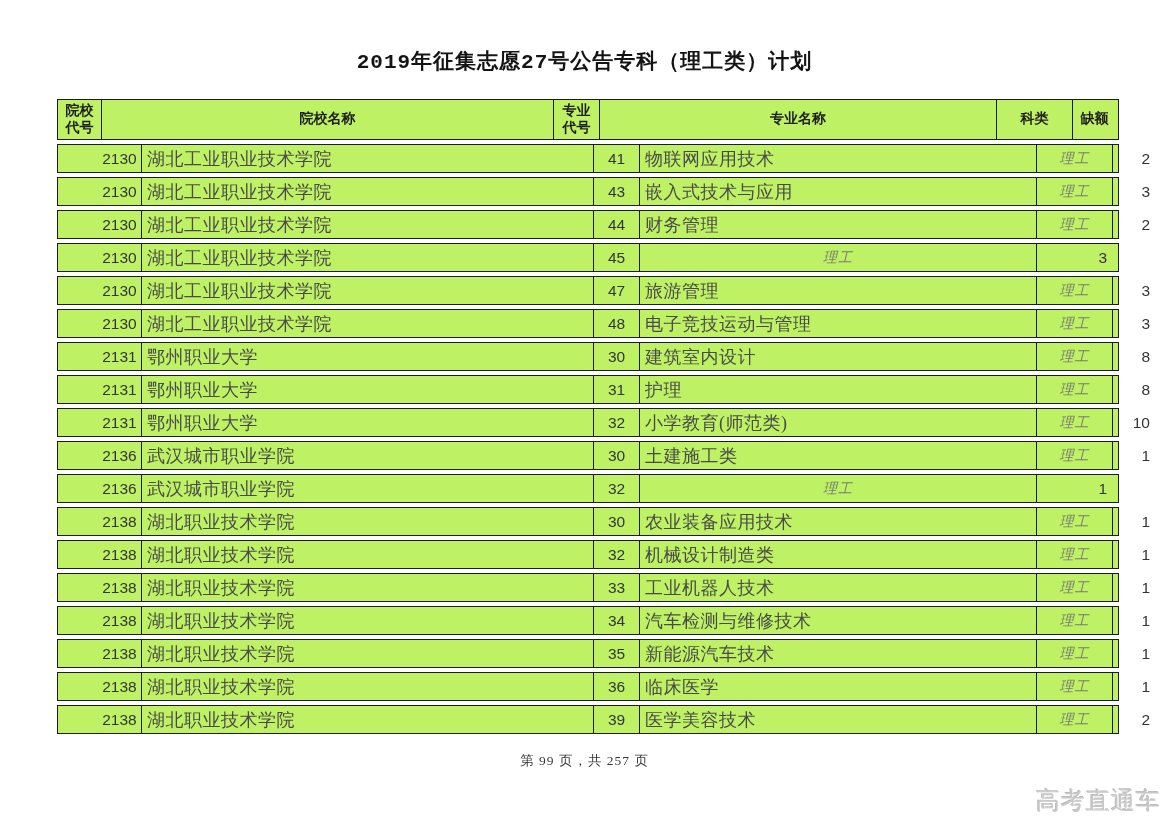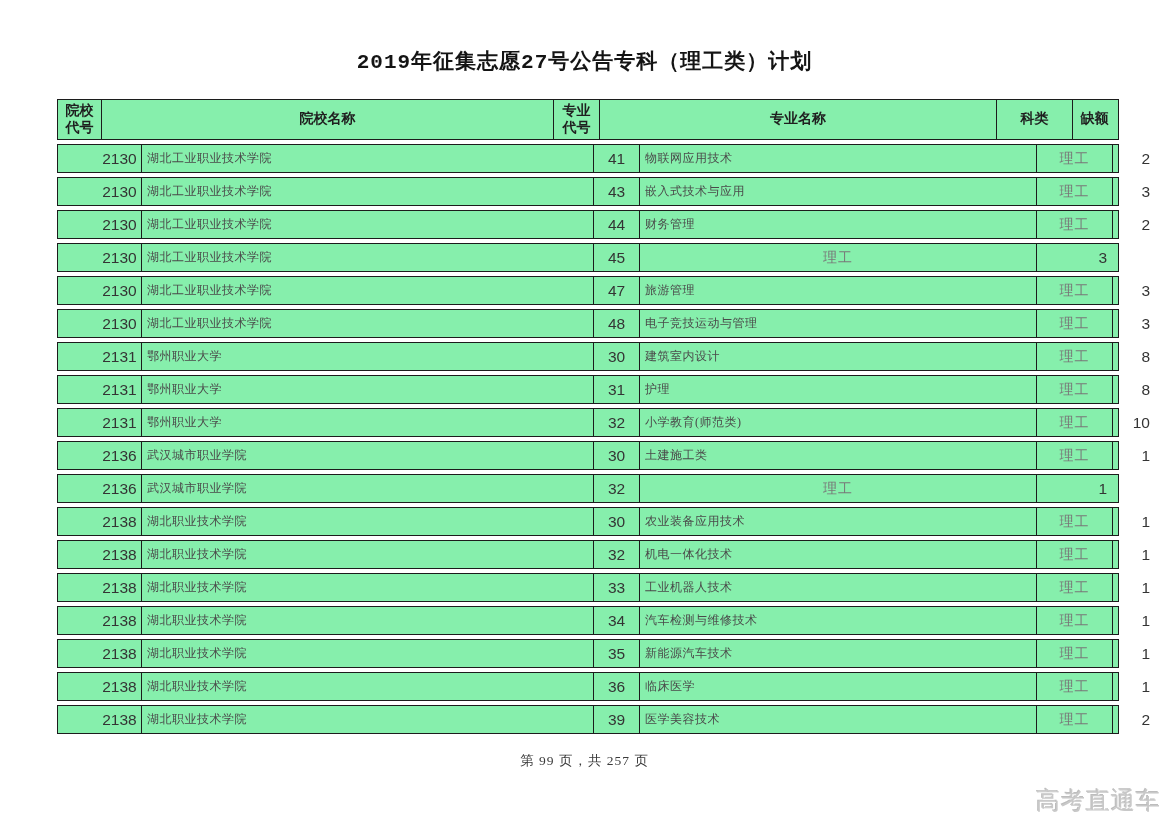--- a/index.html
+++ b/index.html
@@ -24,21 +24,21 @@
   .table {
     position: absolute;
     top: 99px; left: 57px;
     width: 1062px;
   }
   .thead, .trow {
     display: grid;
     grid-template-columns: 44px 452px 46px 397px 76px 43px;
     border: 1.5px solid #1c1c1c;
     margin-bottom: 4px;
-    background: #86efac;
+    background: #bef264;
   }
   .th, .td {
     border-right: 1.5px solid #1c1c1c;
     display: flex;
     align-items: center;
     overflow: hidden;
   }
   .th:last-child, .td:last-child { border-right: none; }
   .thead { min-height: 41px; }
   .trow  { min-height: 29px; padding-left: 40px; }
@@ -53,29 +53,30 @@
   }
   .num {
     justify-content: center;
     font-family: "Liberation Sans", "DejaVu Sans", sans-serif;
     font-size: 15.5px;
     color: #343434;
   }
   .cjk {
     justify-content: flex-start;
     padding-left: 5px;
-    font-size: 12px;
+    font-size: 18px;
     color: #4a4a4a;
     letter-spacing: 0.5px;
   }
   .cat {
     justify-content: center;
     font-size: 14px;
     color: #787878;
     letter-spacing: 1px;
+    font-style: italic;
   }
   .right {
     justify-content: flex-end;
     padding-right: 6px;
   }
   .footer {
     position: absolute;
     top: 752px; left: 0; width: 100%;
     text-align: center;
     font-size: 13.5px;
@@ -202,21 +203,21 @@
           <div class="td cjk">湖北职业技术学院</div>
           <div class="td num">30</div>
           <div class="td cjk">农业装备应用技术</div>
           <div class="td cat">理工</div>
           <div class="td num right">1</div>
         </div>
         <div class="trow">
           <div class="td num">2138</div>
           <div class="td cjk">湖北职业技术学院</div>
           <div class="td num">32</div>
-          <div class="td cjk">机电一体化技术</div>
+          <div class="td cjk">机械设计制造类</div>
           <div class="td cat">理工</div>
           <div class="td num right">1</div>
         </div>
         <div class="trow">
           <div class="td num">2138</div>
           <div class="td cjk">湖北职业技术学院</div>
           <div class="td num">33</div>
           <div class="td cjk">工业机器人技术</div>
           <div class="td cat">理工</div>
           <div class="td num right">1</div>

